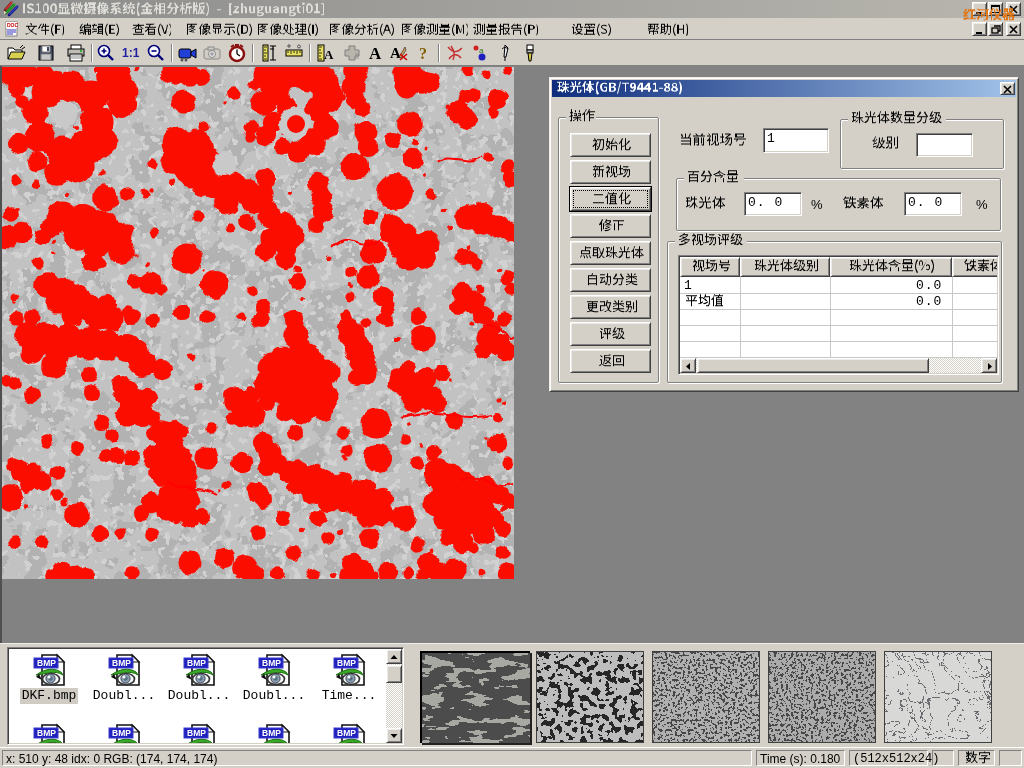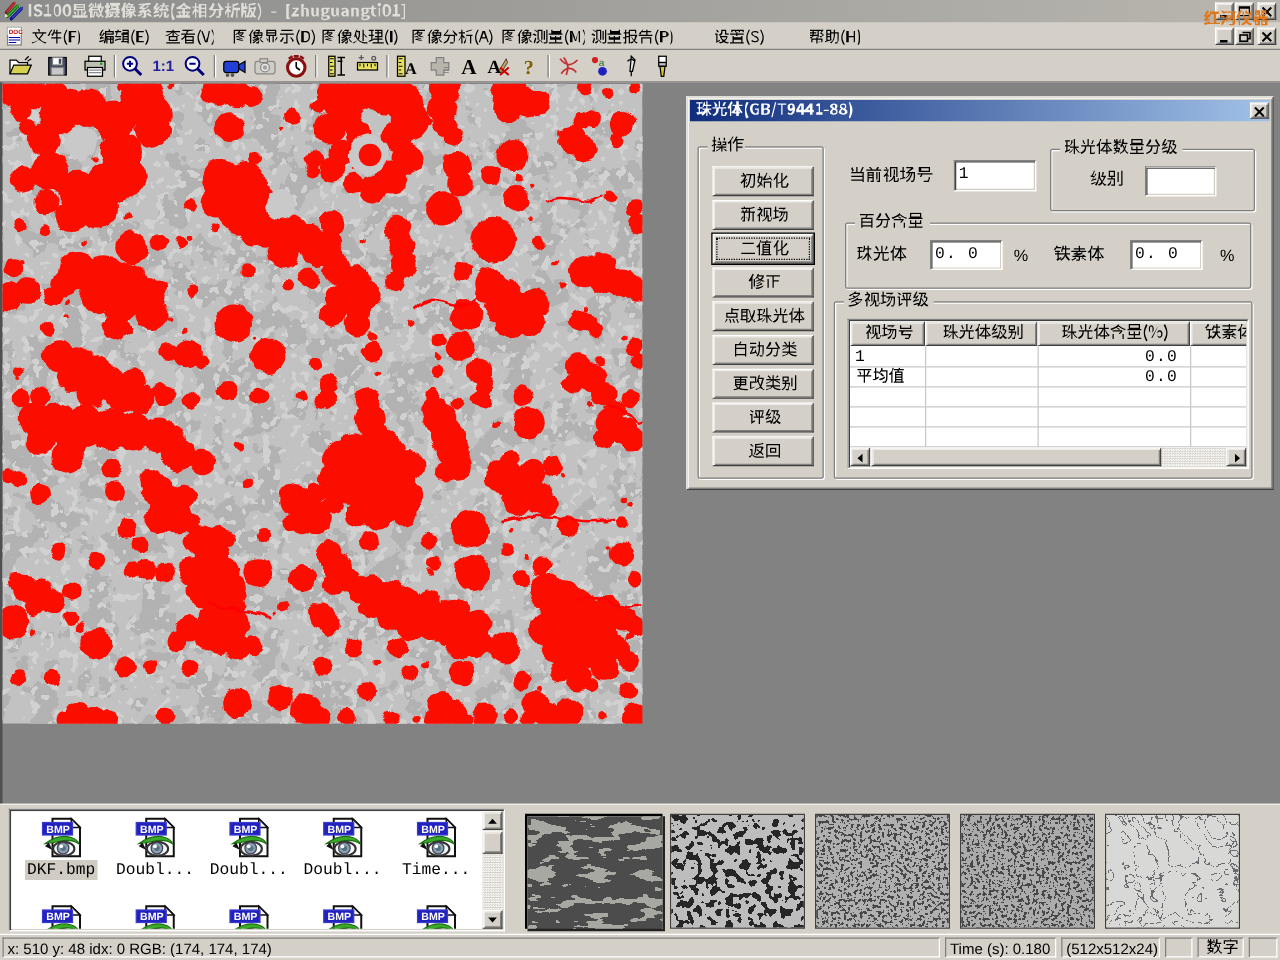--- a/index.html
+++ b/index.html
@@ -1074,18 +1074,18 @@
       </defs>
 <rect width="106" height="90" fill="#d8d8d6"></rect>
       <rect width="106" height="90" filter="url(#f5)"></rect>
     </svg></div>
 <div class="abs" style="left:0;top:747px;width:1024px;height:21px;background:#d4d0c8;border-top:1px solid #fff"></div>
 <div class="abs" style="left:2px;top:750px;width:750px;height:16px;border:1px solid;border-color:#808080 #fff #fff #808080"></div>
 <div class="abs" style="left:6px;top:752px;font-size:12px;font-family:'Liberation Sans';color:#000;white-space:nowrap">x: 510 y: 48 idx: 0 RGB: (174, 174, 174)</div>
 <div class="abs" style="left:756px;top:750px;width:89px;height:16px;border:1px solid;border-color:#808080 #fff #fff #808080"></div>
 <div class="abs" style="left:760px;top:752px;font-size:12px;font-family:'Liberation Sans';color:#000;white-space:nowrap">Time (s): 0.180</div>
 <div class="abs" style="left:849px;top:750px;width:79px;height:16px;border:1px solid;border-color:#808080 #fff #fff #808080"></div>
-<div class="abs" style="left:853px;top:752px;font-size:12px;font-family:Liberation Sans, sans-serif;color:#000;white-space:nowrap">(512x512x24)</div>
+<div class="abs" style="left:853px;top:752px;font-size:12px;font-family:Liberation Mono, monospace;color:#000;white-space:nowrap">(512x512x24)</div>
 <div class="abs" style="left:932px;top:750px;width:22px;height:16px;border:1px solid;border-color:#808080 #fff #fff #808080"></div>
 <div class="abs" style="left:958px;top:750px;width:37px;height:16px;border:1px solid;border-color:#808080 #fff #fff #808080"></div>
 <svg style="position:absolute;left:964px;top:751px;" width="28" height="18" viewBox="0 0 28 18">
     <path transform="translate(1,11.2)" d="M6 -11C6 -10 5 -9 5 -9L5 -9C6 -9 6 -10 7 -10ZM1 -10C1 -10 2 -9 2 -9L3 -9C3 -9 2 -10 2 -11ZM5 -3C5 -3 5 -2 4 -2C4 -2 3 -2 3 -2C3 -3 3 -3 3 -3ZM1 -2C2 -2 3 -1 3 -1C3 -0 2 -0 1 0C1 0 1 1 1 1C2 1 3 0 4 -1C5 -0 5 -0 5 0L6 -1C6 -1 5 -1 5 -1C6 -2 6 -3 6 -4L6 -4L6 -4H4L4 -5L3 -5C3 -5 3 -4 3 -4H1V-3H2C2 -3 2 -2 1 -2ZM3 -11V-9H1V-8H3C2 -7 1 -6 1 -6C1 -5 1 -5 1 -5C2 -5 3 -6 3 -7V-5H4V-7C5 -7 6 -6 6 -6L7 -6C6 -7 5 -7 4 -8H7V-9H4V-11ZM8 -11C8 -9 7 -6 6 -5C6 -5 7 -5 7 -4C7 -5 8 -5 8 -6C8 -5 9 -4 9 -3C8 -1 7 -0 6 0C6 0 6 1 6 1C8 0 9 -1 10 -2C10 -1 11 0 12 1C12 1 12 0 13 0C12 -0 11 -1 10 -3C11 -4 11 -6 11 -7H12V-8H9C9 -9 9 -10 9 -11ZM11 -7C10 -6 10 -5 10 -4C9 -5 9 -6 8 -7Z M19 -5V-4H14V-3H19V-0C19 0 19 0 19 0C18 0 18 0 17 0C17 0 17 1 17 1C18 1 19 1 19 1C20 1 20 0 20 -0V-3H25V-4H20V-4C21 -5 22 -6 23 -7L22 -7L22 -7H16V-6H21C21 -6 20 -5 19 -5ZM19 -11C19 -10 19 -10 19 -10H14V-7H15V-9H24V-7H25V-10H20C20 -10 20 -11 19 -11Z" fill="#000"></path>
   </svg>
 <div class="abs" style="left:999px;top:750px;width:23px;height:16px;border:1px solid;border-color:#808080 #fff #fff #808080"></div>
 </body></html>

